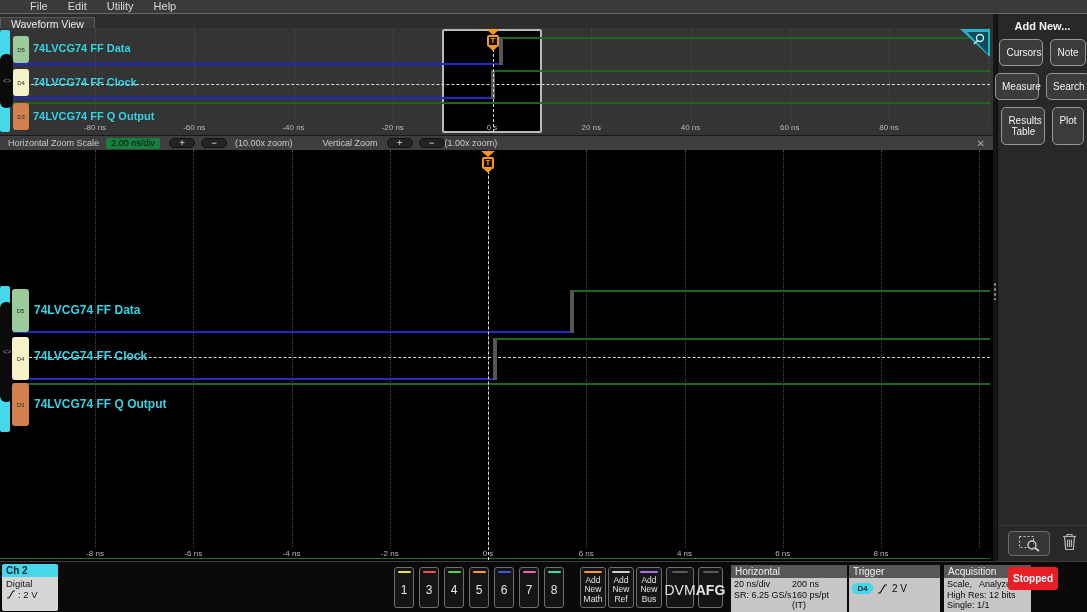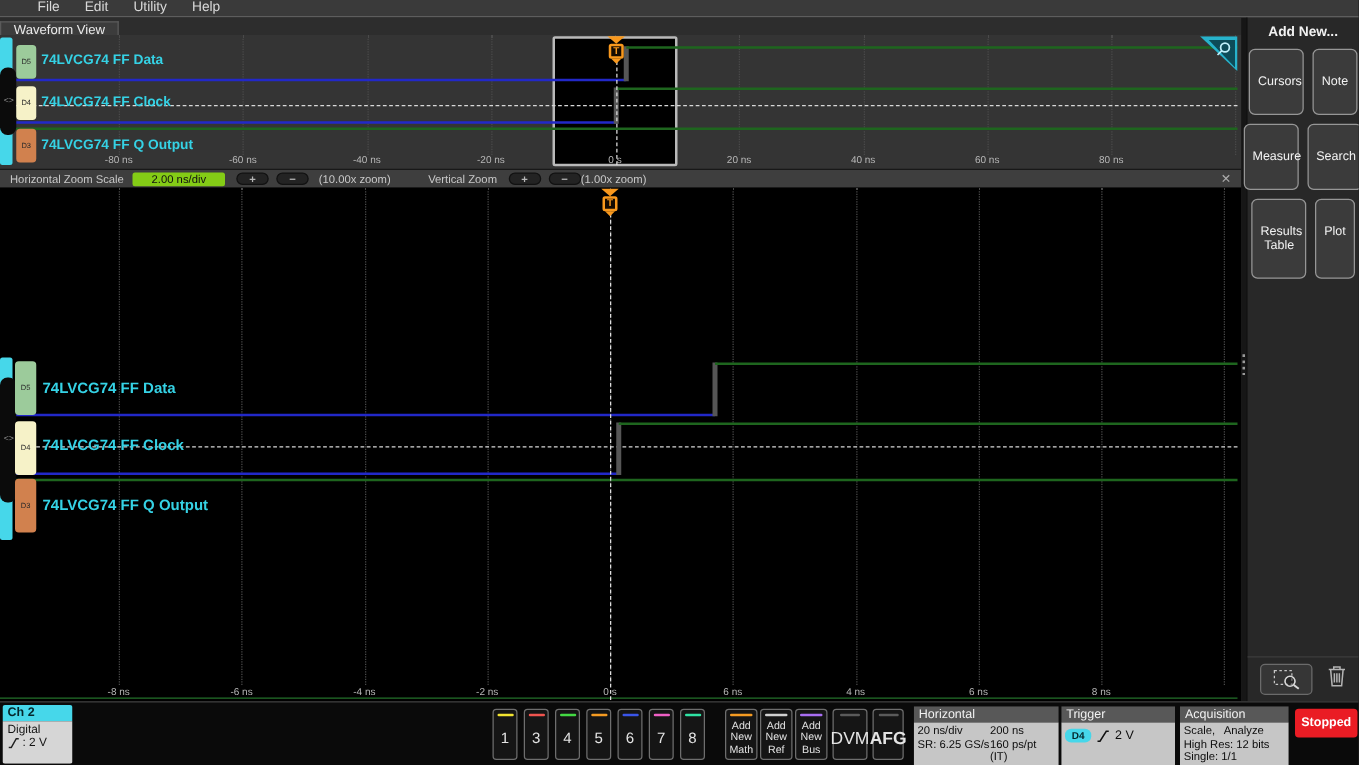--- a/index.html
+++ b/index.html
@@ -27,31 +27,31 @@
             border-bottom:none; font-size:10.5px; color:#eaeaea; line-height:13px; }
 
   
   #ov { position:absolute; left:0; top:14px; width:993px; height:107px; background:#343434; overflow:hidden; }
   #mv { position:absolute; left:0; top:136px; width:993px; height:411px; background:#000; overflow:hidden; }
 
   
   #zoombar { position:absolute; left:0; top:121px; width:993px; height:15px; background:#3e3e3e;
              border-top:1px solid #181818; display:flex; align-items:center; font-size:9px; color:#c9c9c9; }
   .zb-label { white-space:pre; }
-  .zb-value { width:74px; height:11px; background:#84cc16; color:#111; text-align:center; line-height:11px;
+  .zb-value { width:54px; height:11px; background:#15803d; color:#111; text-align:center; line-height:11px;
               border-radius:2px; margin-left:7px; font-size:9px; }
   .zb-btn { width:26px; height:10px; background:#232323; border:1px solid #111; border-radius:5px;
             color:#b5b5b5; text-align:center; line-height:8px; font-size:9px; font-weight:bold; cursor:default; }
   .zb-close { margin-left:auto; margin-right:8px; color:#aaaaaa; font-size:10px; cursor:default; }
 
   
   .rp-title { margin-top:6px; text-align:center; font-size:11px; font-weight:bold; color:#f2f2f2; }
   .rp-row { display:flex; justify-content:center; gap:7px; margin-top:7px; }
   .rp-btn { background:#3b3b3b; border:1px solid #969696; border-radius:5px; color:#f2f2f2;
-            font-size:10px; line-height:11px; padding:20px 6px; text-align:center; max-width:44px; cursor:default; }
+            font-size:10px; line-height:11px; padding:7px 6px; text-align:center; max-width:44px; cursor:default; }
   .rp-footer { position:absolute; left:0; bottom:2px; width:100%; display:flex; align-items:center;
                justify-content:center; gap:12px; padding:5px 0 3px 0; border-top:1px solid #3c3c3c; }
   .zoomsel-btn { width:42px; height:25px; background:#363636; border:1px solid #6b6b6b; border-radius:4px;
                  display:flex; align-items:center; justify-content:center; cursor:default; }
   .trash-btn { background:transparent; border:none; cursor:default; }
 
   
   #bottombar { position:absolute; left:0; top:561px; width:1087px; height:51px; background:#0a0a0a;
                border-top:1px solid #3f3f3f; }
   #ch2badge { position:absolute; left:2px; top:2px; width:56px; height:47px; border-radius:2px; overflow:hidden; }
@@ -78,21 +78,21 @@
   .xbtn .txt { flex:1; display:flex; align-items:center; color:#e4e4e4; font-size:14px; }
 
   .bpanel { position:absolute; top:3px; height:47px; overflow:hidden; cursor:default; }
   .bp-h { height:13px; background:#585858; color:#f2f2f2; font-size:10px; line-height:13px; padding-left:4px; }
   .bp-b { height:34px; background:#c6c6c6; color:#0d0d0d; font-size:9px; padding:1px 3px; }
   .bp-grid { display:grid; grid-template-columns:58px auto; line-height:10.5px; }
   .bp-line { line-height:10.5px; white-space:pre; }
   .trig-body { display:flex; align-items:center; gap:4px; padding-top:4px; }
   .d4badge { width:21px; height:11px; background:#46d7ea; border-radius:5px; color:#05262b;
              font-size:8px; font-weight:bold; text-align:center; line-height:11px; }
-  #stopped { position:absolute; left:1036px; top:5px; width:50px; height:23px; background:#ea1c24;
+  #stopped { position:absolute; left:1008px; top:5px; width:50px; height:23px; background:#ea1c24;
              border-radius:3px; color:#fff; font-size:10px; font-weight:bold; text-align:center;
              line-height:23px; cursor:default; }
 </style>
 </head>
 <body>
 
 <div id="app">
 
   <div id="menubar">
       <span class="menu-item">File</span>

